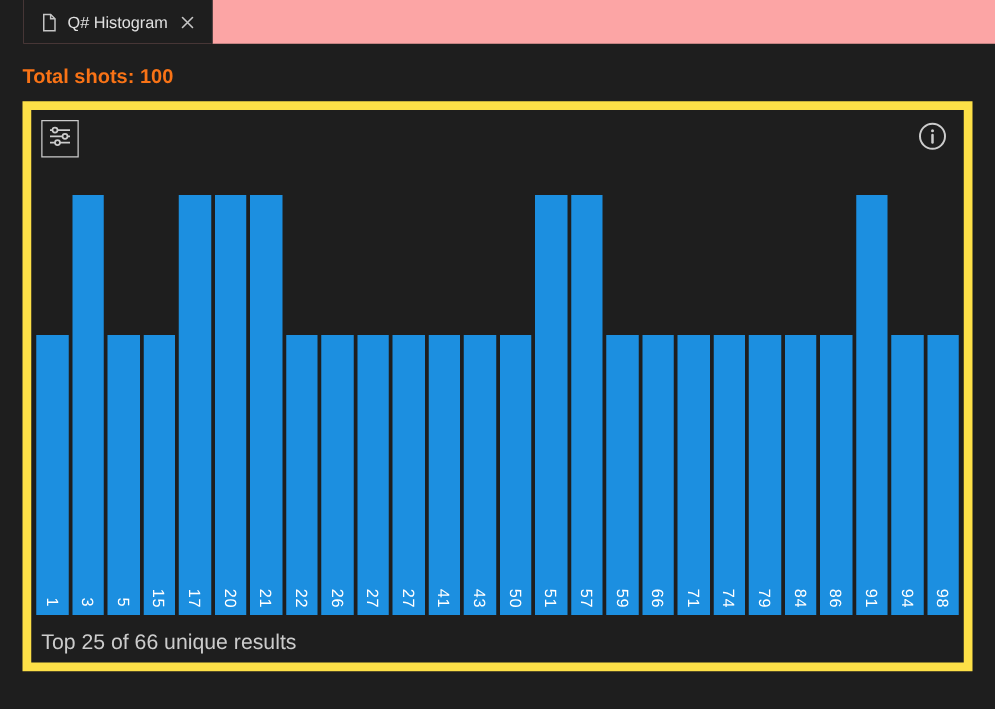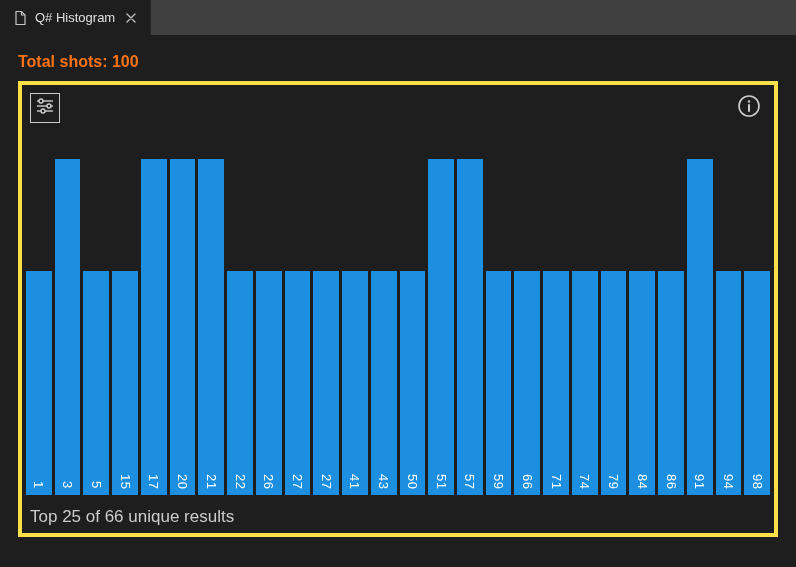--- a/index.html
+++ b/index.html
@@ -5,23 +5,24 @@
   * { box-sizing: border-box; margin: 0; padding: 0; }
   html, body {
     width: 796px; height: 567px;
     background: #1e1e1e;
     font-family: "Segoe UI", Arial, sans-serif;
     color: #cccccc;
     overflow: hidden;
   }
   .tab-bar {
     height: 35px;
-    background: #404040;
+    background: #fca5a5;
     display: flex;
     align-items: stretch;
+    margin-left: 19px;
   }
   .tab {
     background: #1e1e1e;
     display: flex;
     align-items: center;
     padding: 0 10px 0 12px;
     gap: 7px;
     font-size: 13px;
     color: #e0e0e0;
     border-right: 1px solid #252526;
@@ -34,21 +35,21 @@
   .content {
     padding: 18px 18px 0 18px;
   }
   .shots-line {
     font-size: 16px;
     font-weight: 600;
     color: #f97316;
     margin-bottom: 10px;
   }
   .chart-frame {
-    border: 4px solid #fde047;
+    border: 7px solid #fde047;
     width: 760px;
     height: 456px;
     position: relative;
     background: #1e1e1e;
   }
   .settings-btn {
     position: absolute;
     top: 8px; left: 8px;
     width: 30px; height: 30px;
     border: 1px solid #cccccc;

